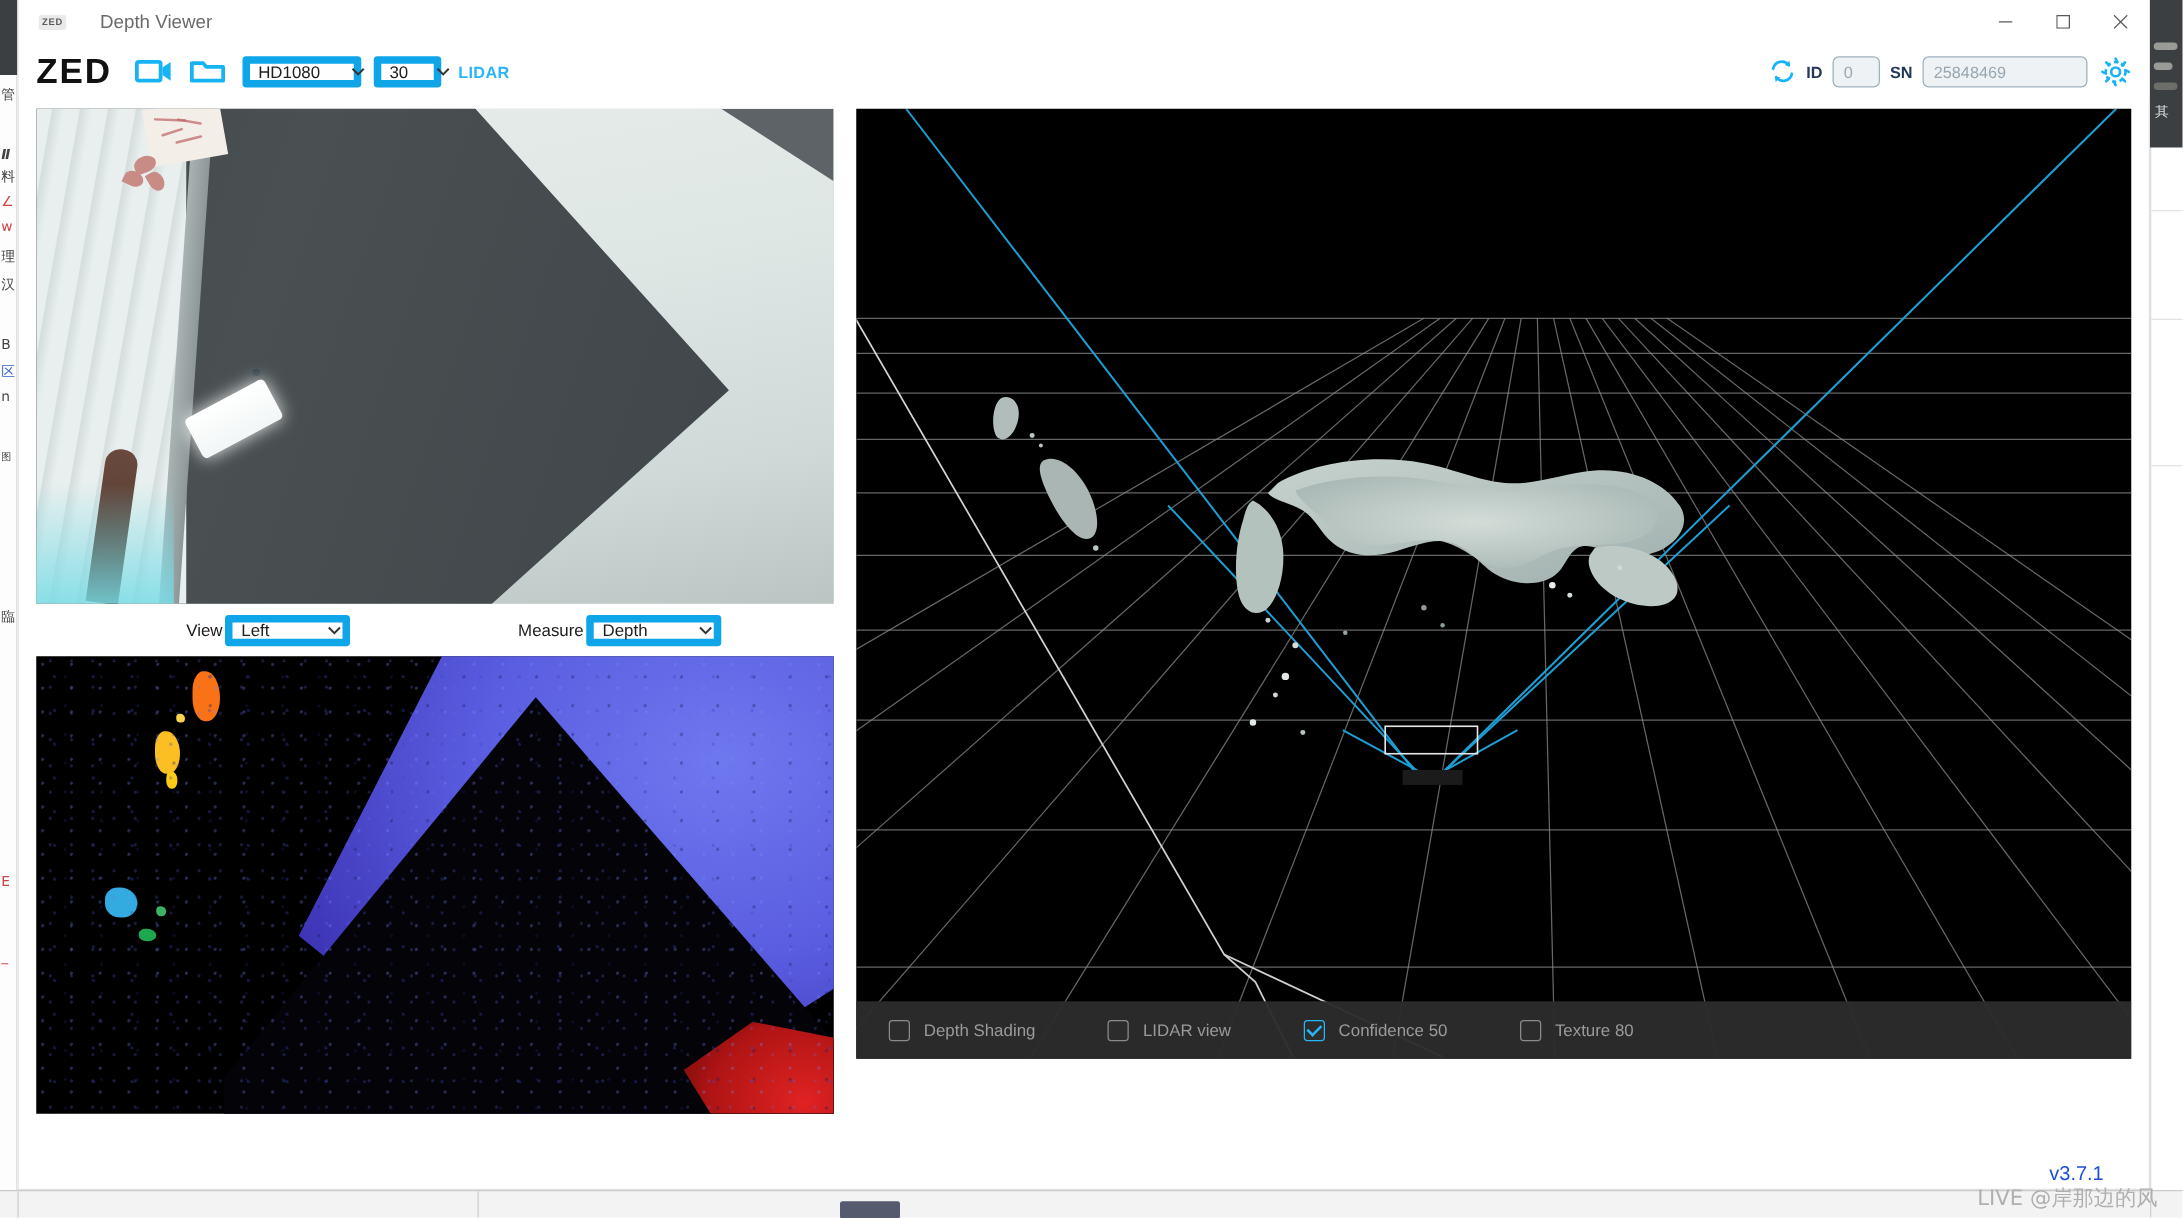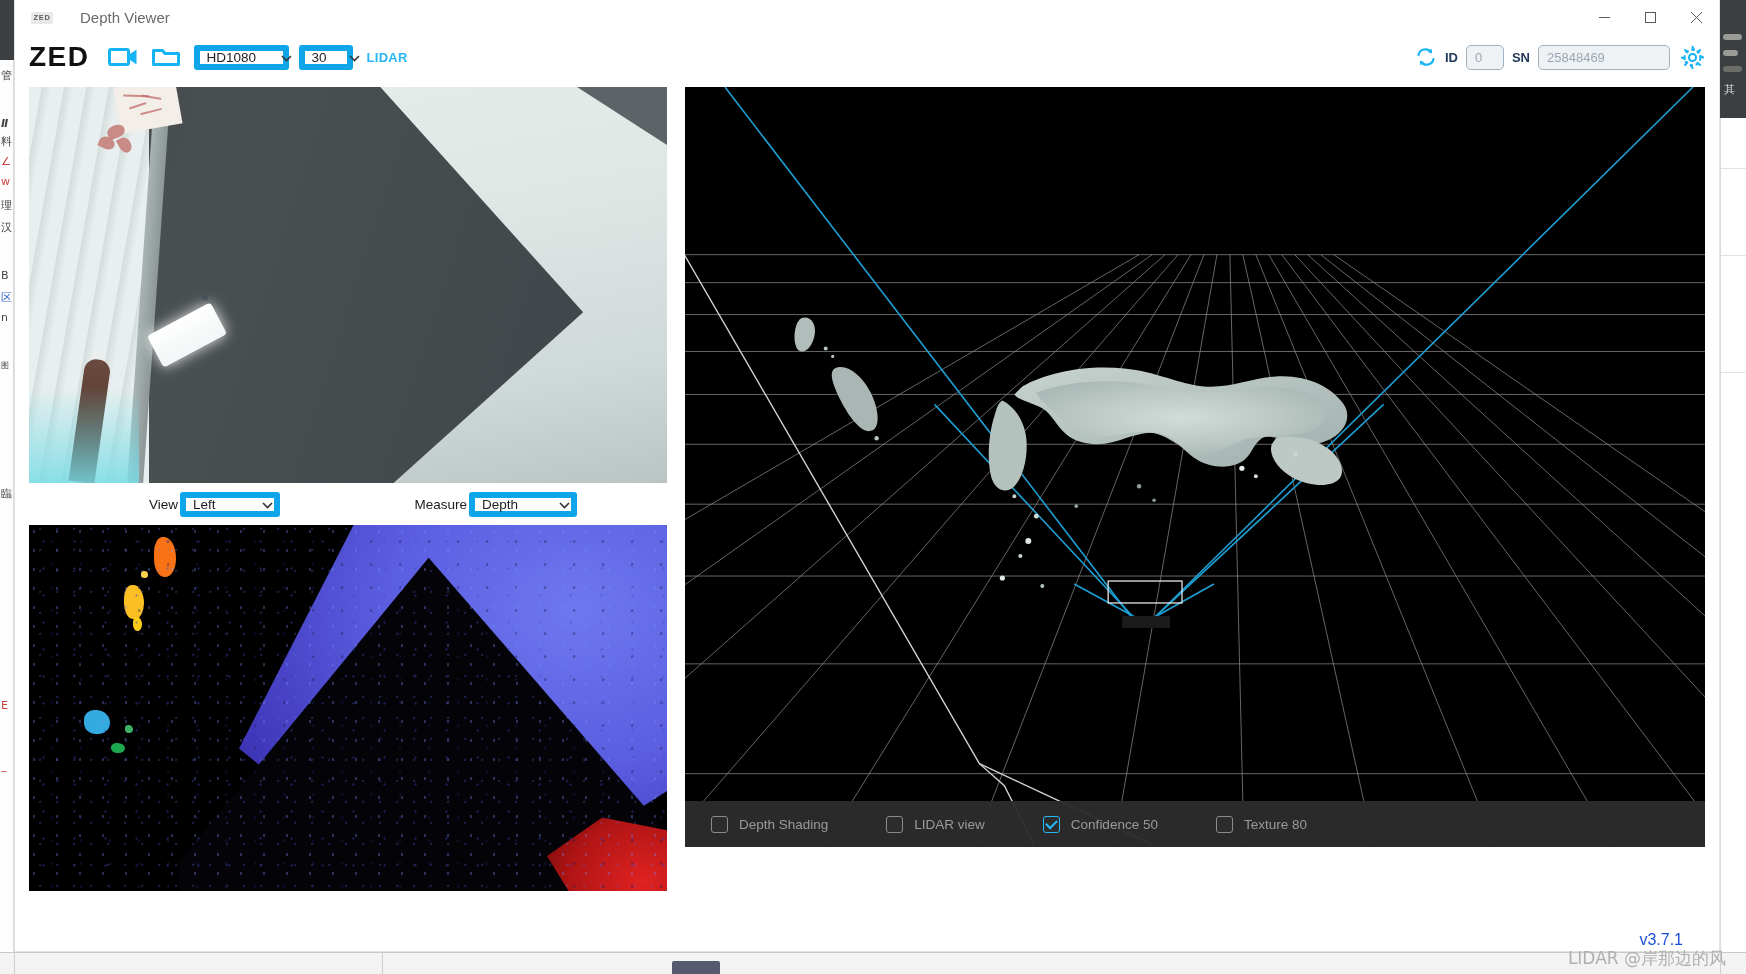--- a/index.html
+++ b/index.html
@@ -631,13 +631,13 @@
             <span class="cb-label">Texture 80</span>
           </div>
         </div>
       </div>
     </div>
   </div>
 
   <div id="version-text">v3.7.1</div>
 </div>
 
-<div id="watermark">LIDAR @岸那边的风</div>
+<div id="watermark">LIVE @岸那边的风</div>
 
 </body></html>

